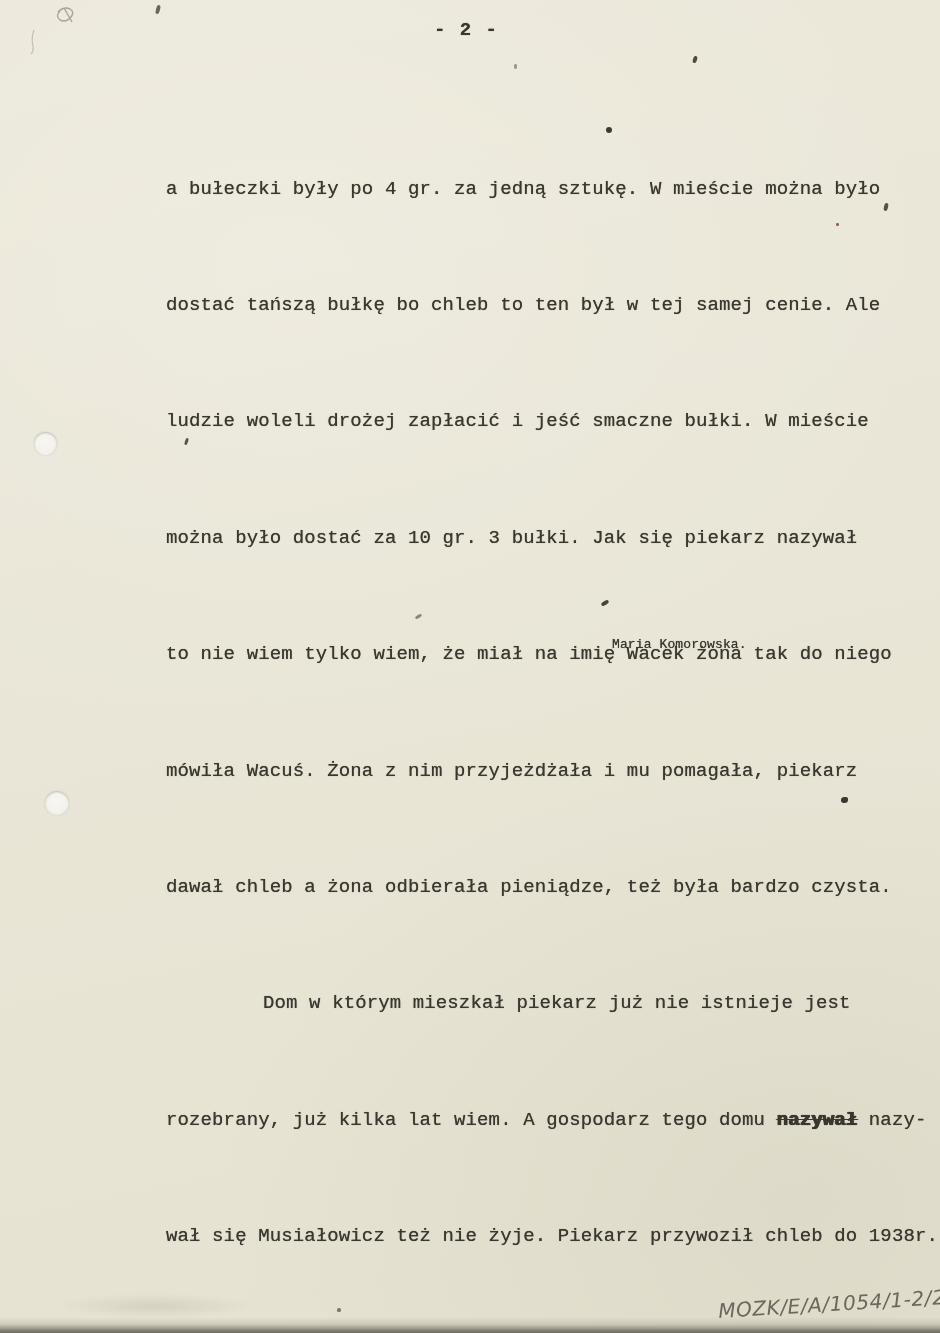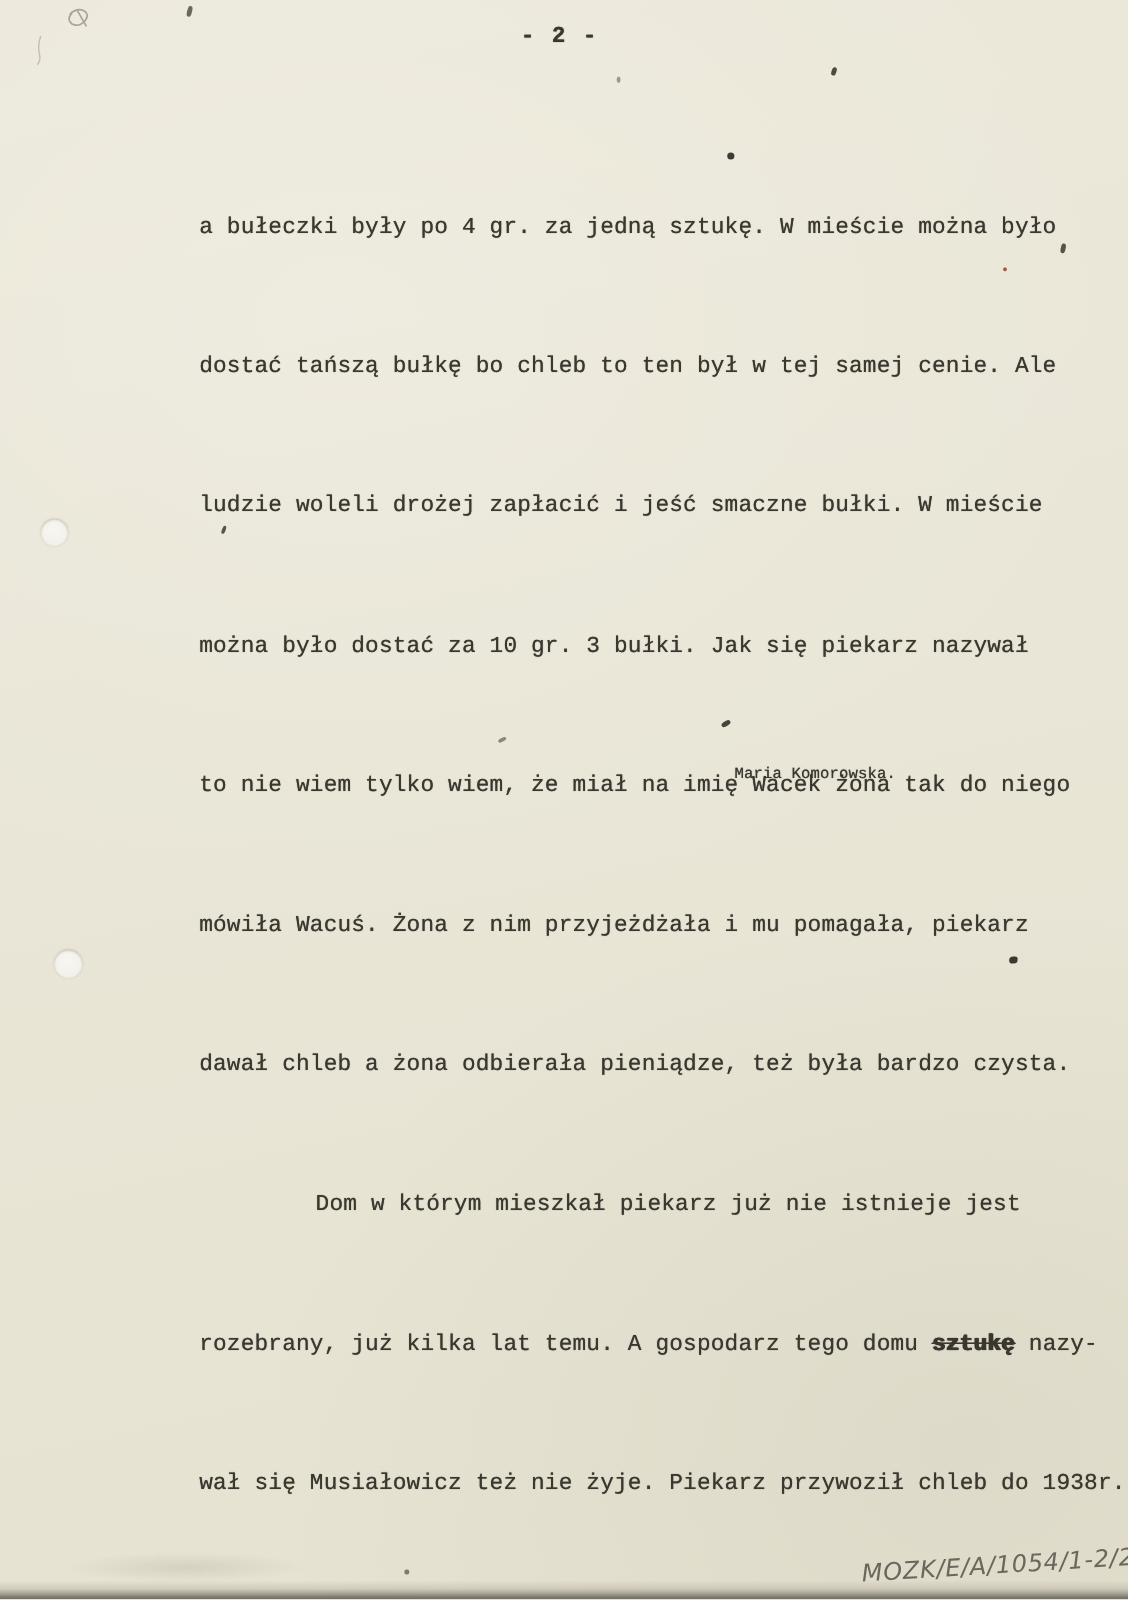--- a/index.html
+++ b/index.html
@@ -86,21 +86,21 @@
 
   <div class="text-block">
     <div class="line">a bułeczki były po 4 gr. za jedną sztukę. W mieście można było</div>
     <div class="line">dostać tańszą bułkę bo chleb to ten był w tej samej cenie. Ale</div>
     <div class="line">ludzie woleli drożej zapłacić i jeść smaczne bułki. W mieście</div>
     <div class="line">można było dostać za 10 gr. 3 bułki. Jak się piekarz nazywał</div>
     <div class="line">to nie wiem tylko wiem, że miał na imię Wacek żona tak do niego</div>
     <div class="line">mówiła Wacuś. Żona z nim przyjeżdżała i mu pomagała, piekarz</div>
     <div class="line">dawał chleb a żona odbierała pieniądze, też była bardzo czysta.</div>
     <div class="line indent">Dom w którym mieszkał piekarz już nie istnieje jest</div>
-    <div class="line"><span>rozebrany, już kilka lat temu. A gospodarz tego domu </span><span class="struck">sztukę</span><span> nazy-</span></div>
+    <div class="line"><span>rozebrany, już kilka lat wiem. A gospodarz tego domu </span><span class="struck">nazywał</span><span> nazy-</span></div>
     <div class="line">wał się Musiałowicz też nie żyje. Piekarz przywoził chleb do 1938r.</div>
     
     
   </div>
 
   <div class="signature">Maria Komorowska.</div>
 
   <div class="archive-ref">MOZK/E/A/1054/1-2/2</div>
 
   <div class="hole top"></div>

